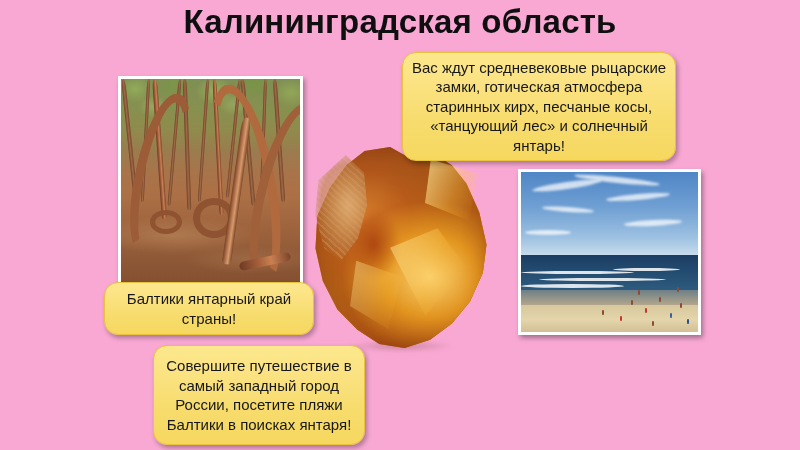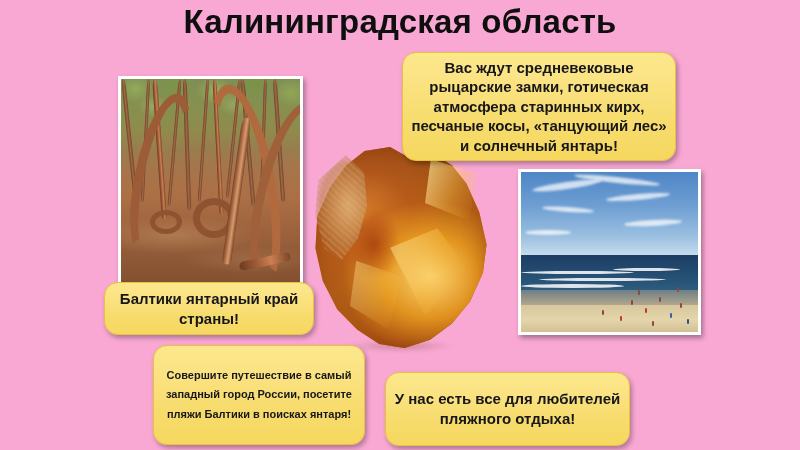--- a/index.html
+++ b/index.html
@@ -189,32 +189,32 @@
   
   .callout {
     position: absolute;
     box-sizing: border-box;
     border: 1.4px solid #e8c23c;
     border-radius: 14px;
     background: linear-gradient(to bottom, #fbe88c 0%, #fbe383 26%, #f7dc6e 62%, #f6d85f 100%);
     box-shadow: 2px 3px 5px rgba(0,0,0,0.30);
     color: #17171a;
     font-family: "Liberation Sans", sans-serif;
-    font-weight: bold;
+    font-weight: normal;
     text-align: center;
     display: flex;
     align-items: center;
     justify-content: center;
     padding: 4px 8px;
   }
   .callout span { display: block; width: 100%; }
 
   #callout-intro   { left: 402px; top: 52px;  width: 274px; height: 109px; font-size: 15px; line-height: 19.5px; }
   #callout-amber   { left: 104px; top: 282px; width: 210px; height: 53px;  font-size: 15px; line-height: 19.5px; }
-  #callout-travel  { left: 153px; top: 345px; width: 212px; height: 100px; font-size: 11px; line-height: 19.5px; }
+  #callout-travel  { left: 153px; top: 345px; width: 212px; height: 100px; font-size: 15px; line-height: 19.5px; }
   #callout-beach   { left: 385px; top: 372px; width: 245px; height: 74px;  font-size: 15px; line-height: 20px; }
 </style>
 </head>
 <body>
 
 <div id="slide">
 
   <div class="slide-title">Калининградская область</div>
 
   <div class="photo" id="photo-forest">
@@ -294,17 +294,14 @@
   </div>
 
   <div class="callout" id="callout-amber">
     <span>Балтики янтарный край страны!</span>
   </div>
 
   <div class="callout" id="callout-travel">
     <span>Совершите путешествие в самый западный город России, посетите пляжи Балтики в поисках янтаря!</span>
   </div>
 
-  <div class="callout" id="callout-beach">
-    <span>У нас есть все для любителей пляжного отдыха!</span>
-  </div>
 
 </div>
 
 </body></html>

